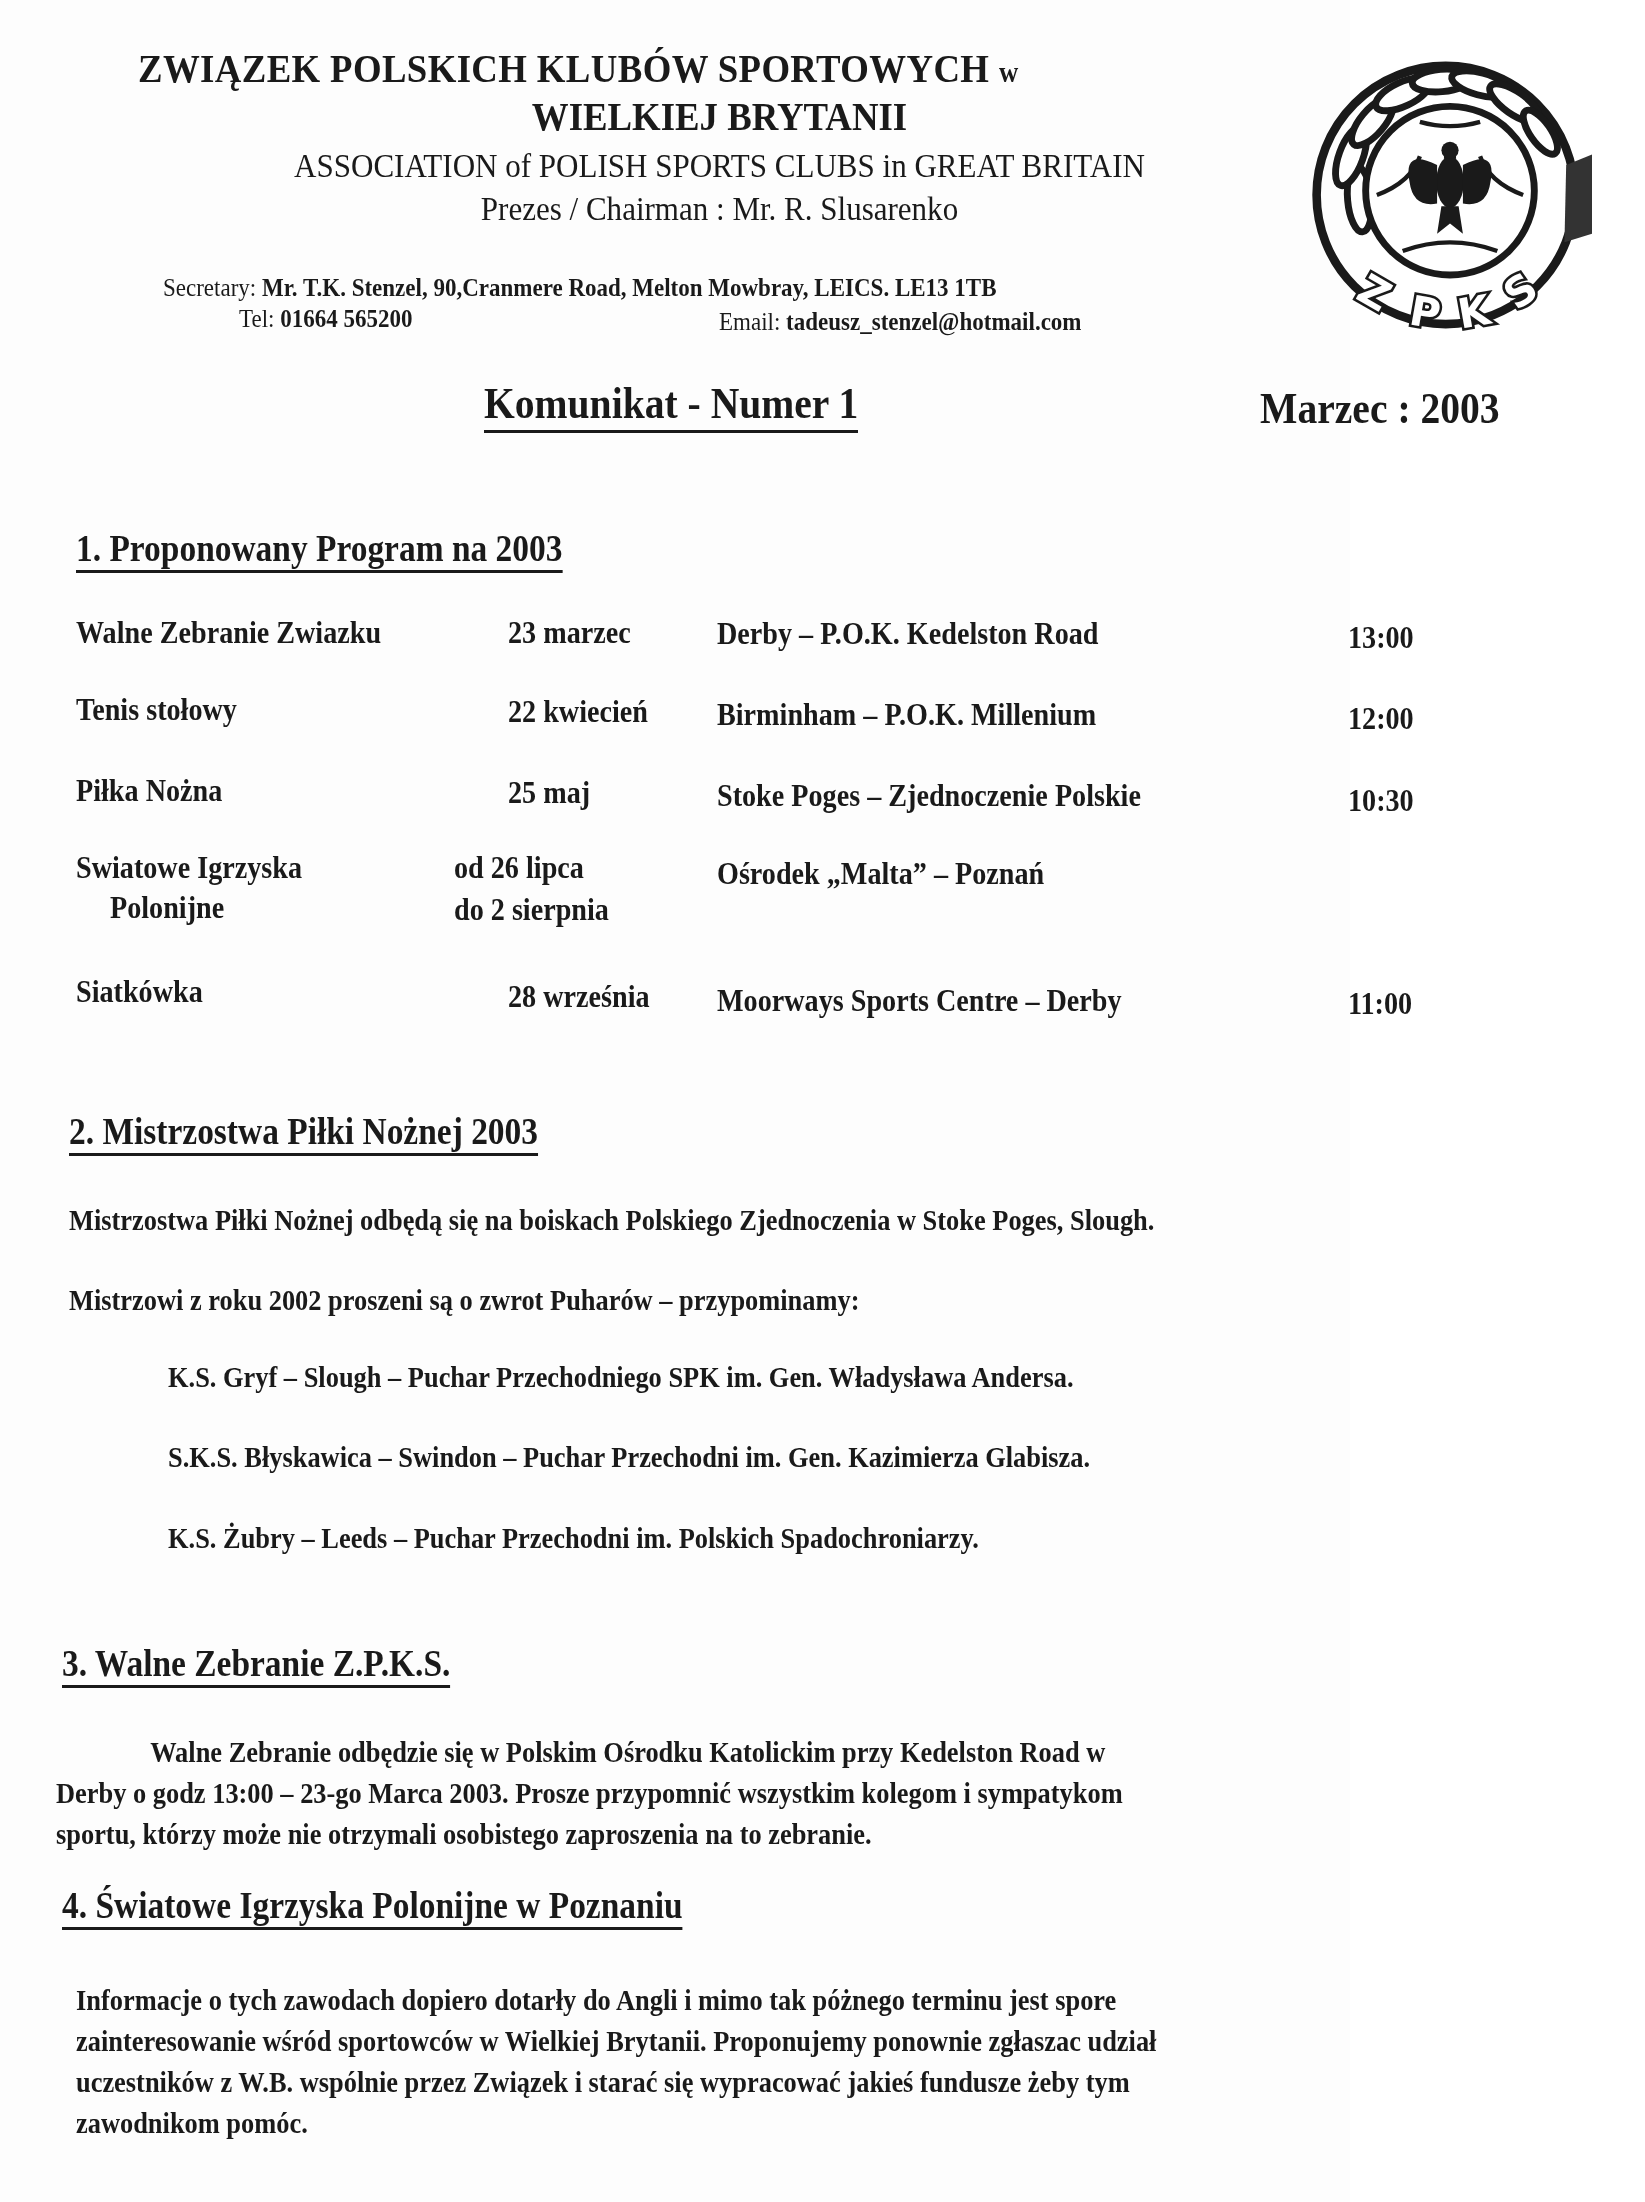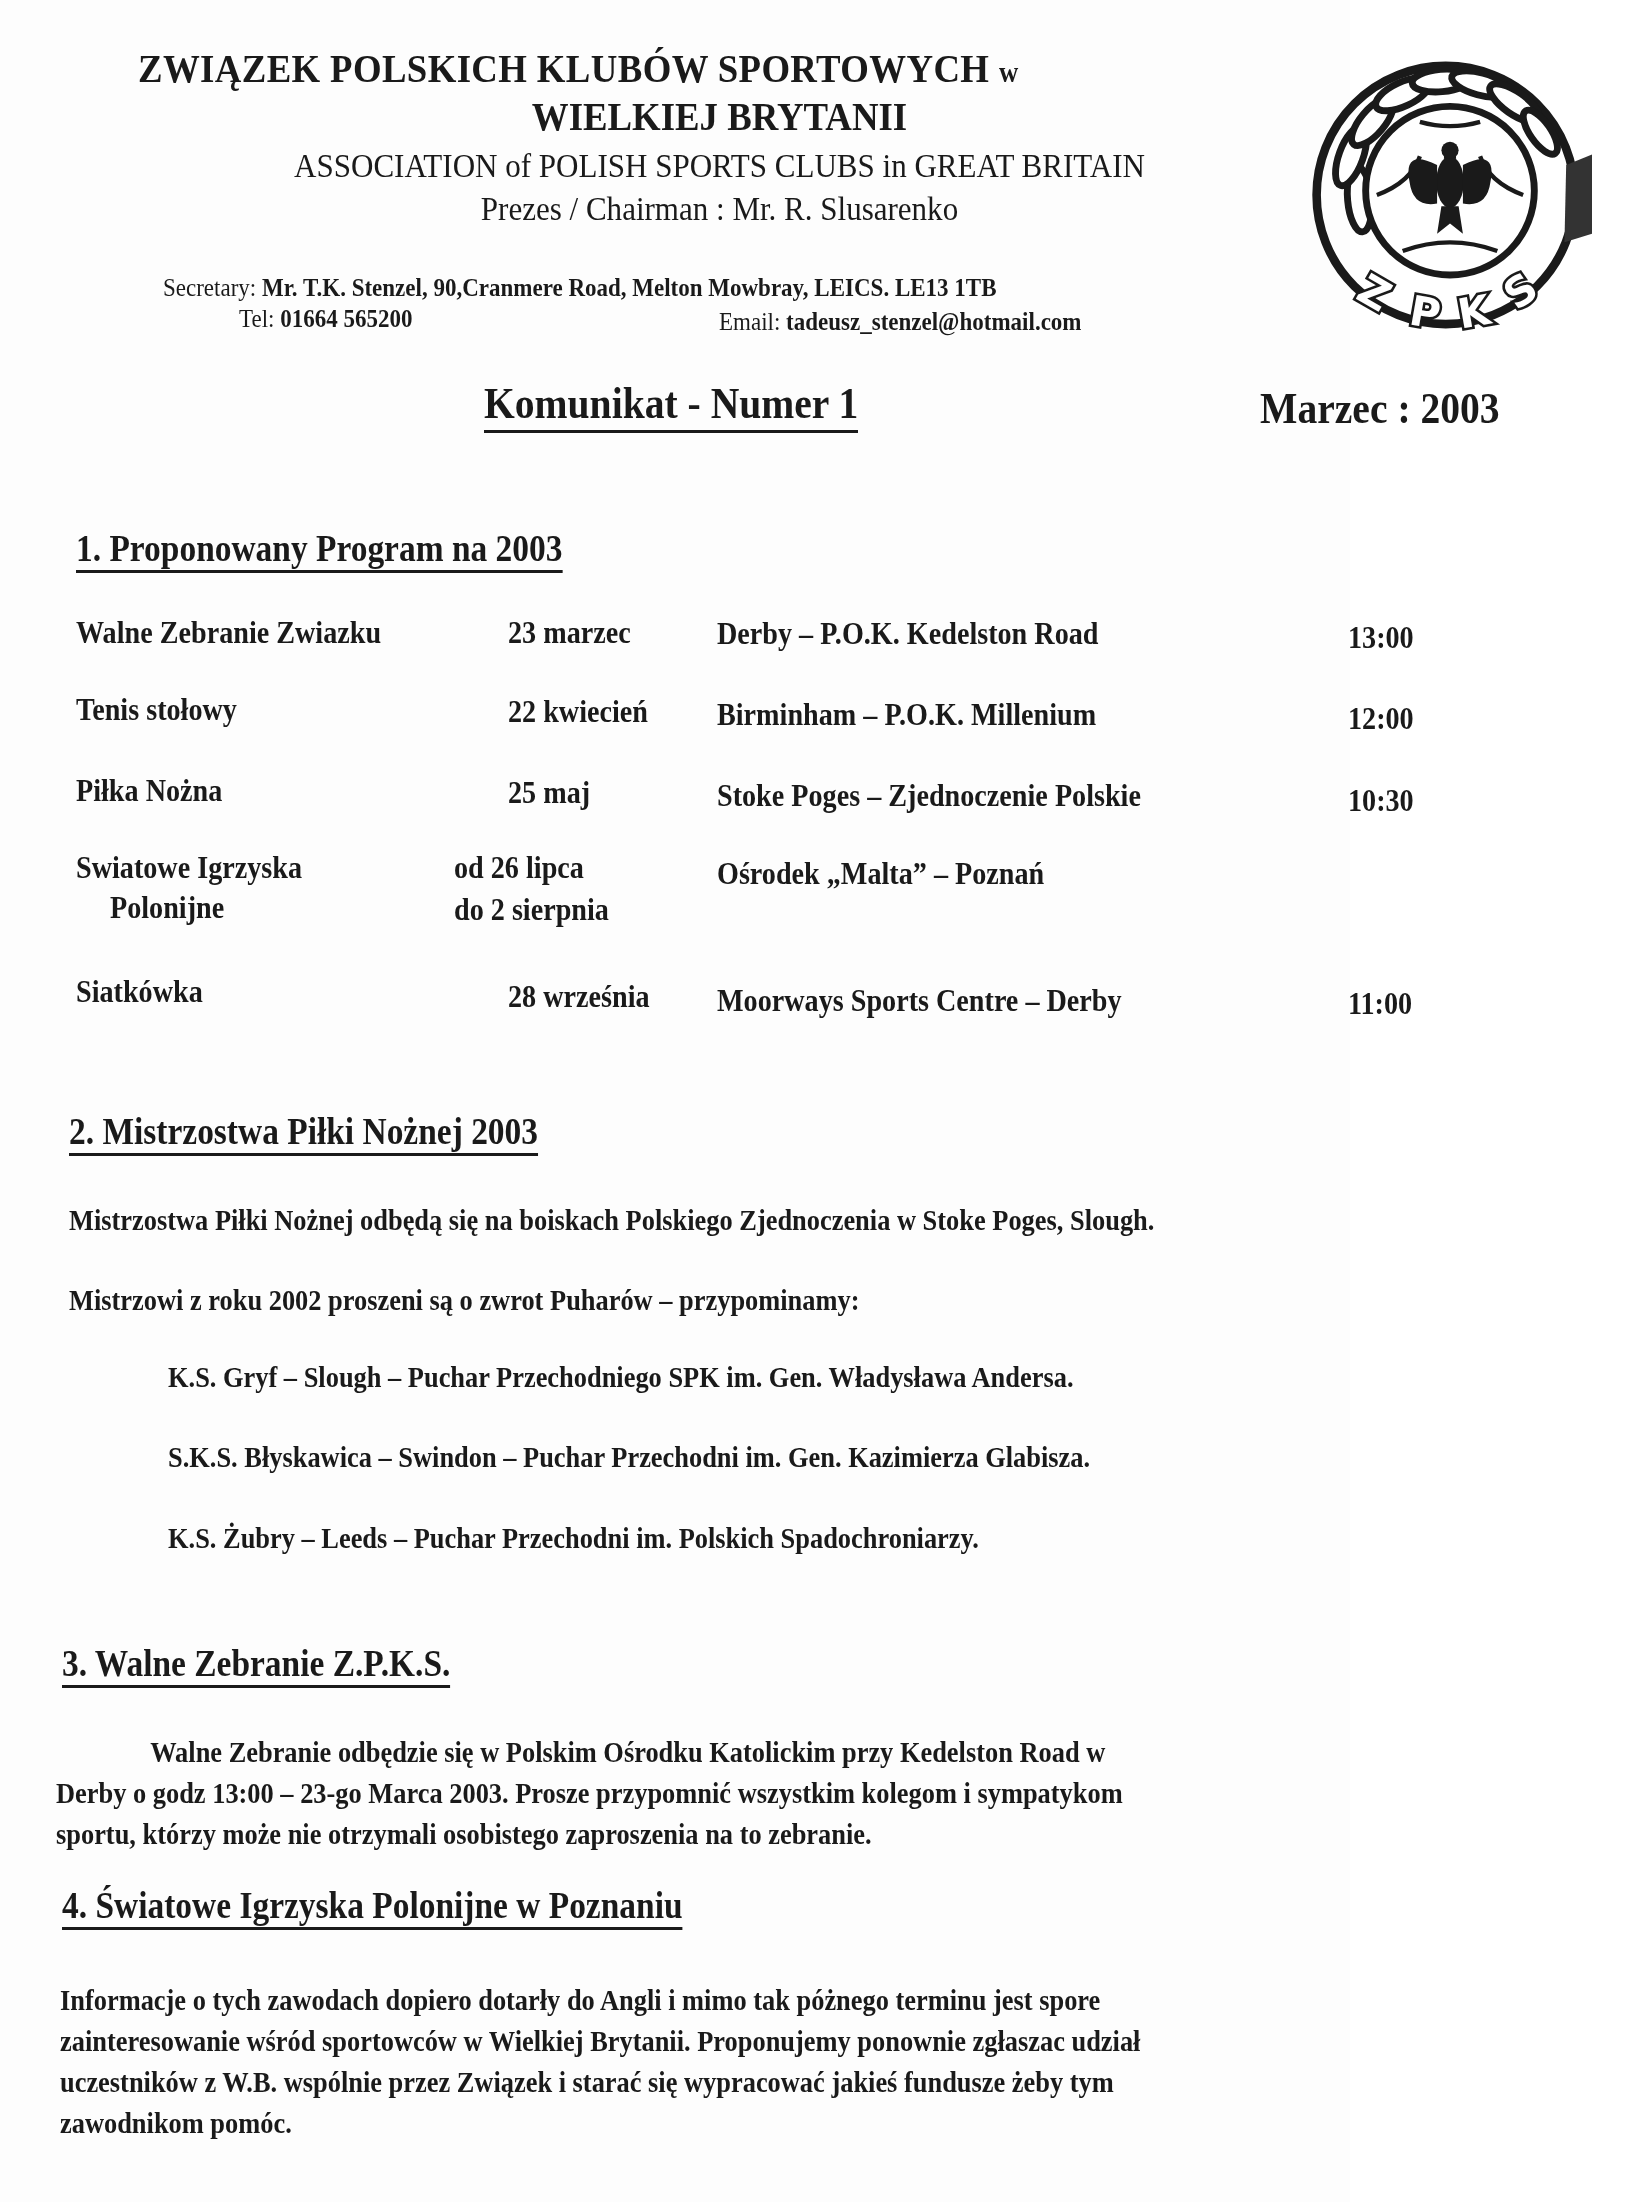--- a/index.html
+++ b/index.html
@@ -295,21 +295,21 @@
   </div>
 
   <div class="sec-heading" style="left:62px; top:1642px;">3. Walne Zebranie Z.P.K.S.</div>
   <div class="para-block" style="left:56px; top:1731px;">
     <span class="ln" style="padding-left:107px;">Walne Zebranie odbędzie się w Polskim Ośrodku Katolickim przy Kedelston Road w</span>
     <span class="ln">Derby o godz 13:00 – 23-go Marca 2003. Prosze przypomnić wszystkim kolegom i sympatykom</span>
     <span class="ln">sportu, którzy może nie otrzymali osobistego zaproszenia na to zebranie.</span>
   </div>
 
   <div class="sec-heading" style="left:62px; top:1884px;">4. Światowe Igrzyska Polonijne w Poznaniu</div>
-  <div class="para-block" style="left:60px; top:1979px;">
+  <div class="para-block" style="left:76px; top:1979px;">
     <span class="ln">Informacje o tych zawodach dopiero dotarły do Angli i mimo tak póżnego terminu jest spore</span>
     <span class="ln">zainteresowanie wśród sportowców w Wielkiej Brytanii. Proponujemy ponownie zgłaszac udział</span>
     <span class="ln">uczestników z W.B. wspólnie przez Związek i starać się wypracować jakieś fundusze żeby tym</span>
     <span class="ln">zawodnikom pomóc.</span>
   </div>
 
 </div>
 
 
 </body></html>

